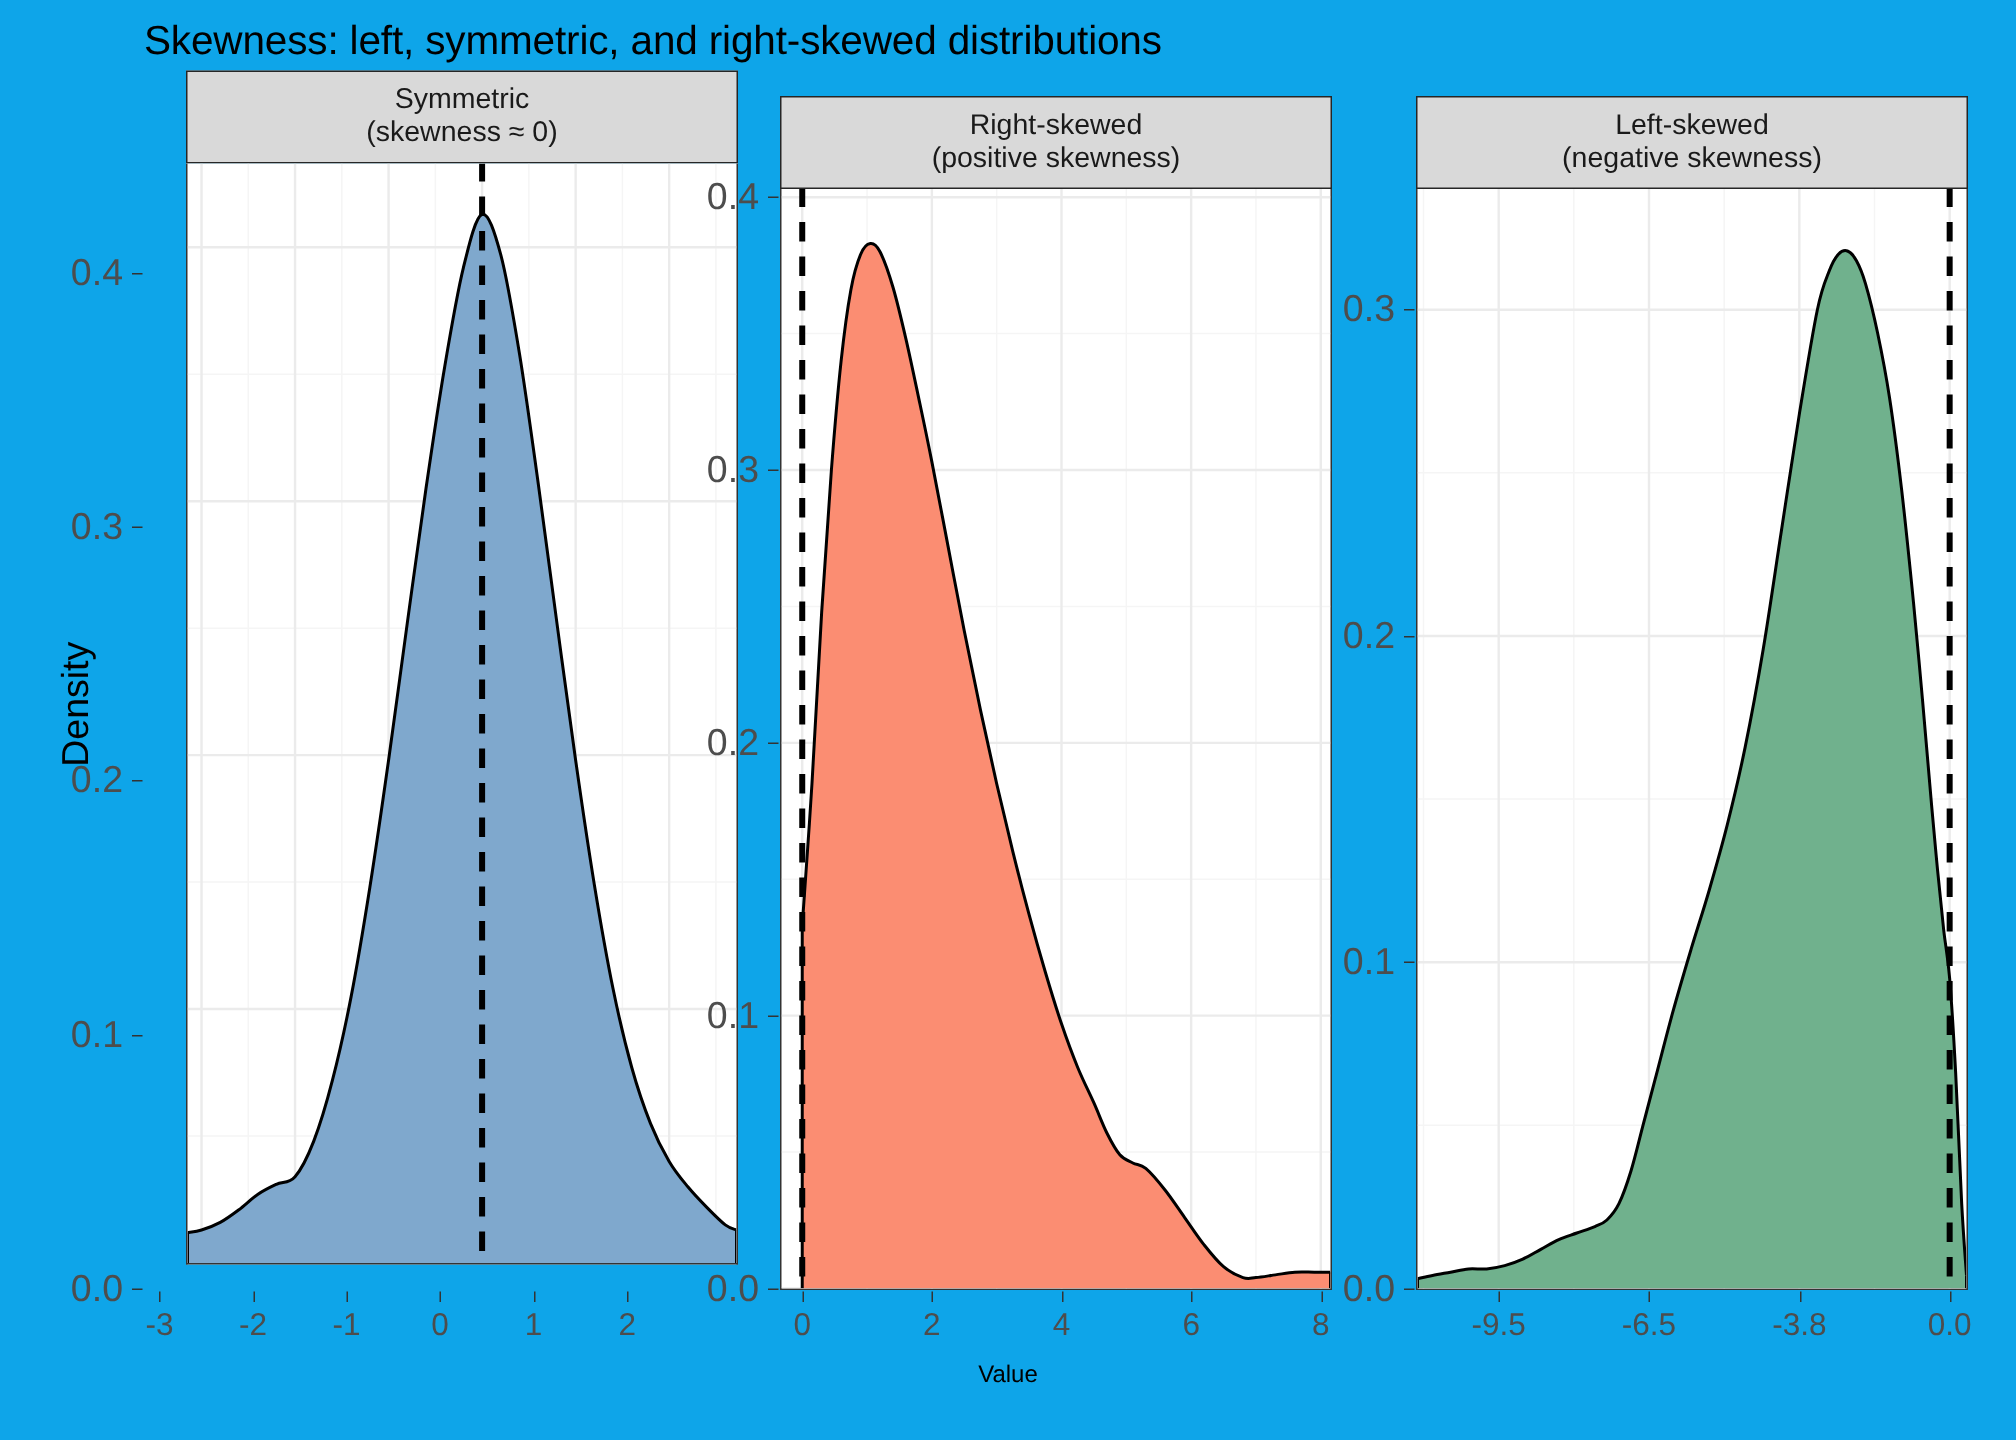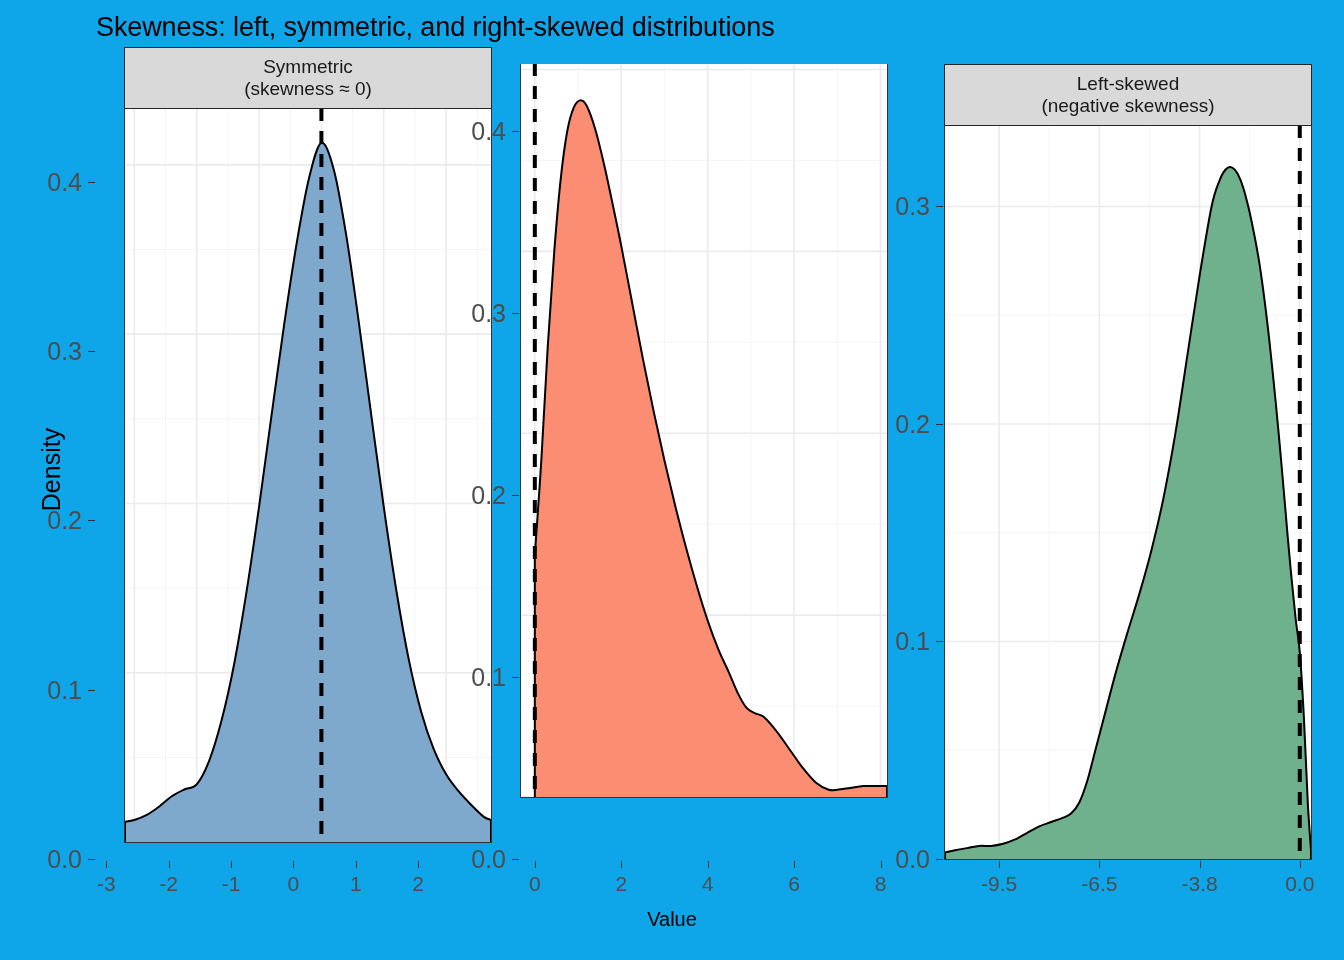--- a/index.html
+++ b/index.html
@@ -43,21 +43,21 @@
     color: #000000;
     transform: rotate(-90deg);
     transform-origin: center center;
   }
   #x-axis-title {
     position: absolute;
     left: 0px;
     top: 908px;
     width: 1344px;
     text-align: center;
-    font-size: 20px;
+    font-size: 16px;
     color: #000000;
   }
 
   
   .facet {
     position: absolute;
     top: 64px;
   }
   .strip {
     position: relative;
@@ -157,20 +157,24 @@
           <path d="M 0.00 712.69 C 1.56 712.40, 5.72 712.12, 9.35 710.99 C 12.99 709.86, 17.67 708.17, 21.82 705.91 C 25.98 703.66, 30.14 700.55, 34.29 697.45 C 38.45 694.35, 42.61 690.11, 46.76 687.29 C 50.92 684.47, 55.08 682.50, 59.23 680.52 C 63.39 678.55, 67.55 680.24, 71.70 675.44 C 75.86 670.65, 80.02 662.46, 84.17 651.74 C 88.33 641.02, 92.49 627.20, 96.64 611.12 C 100.80 595.03, 104.96 576.69, 109.11 555.25 C 113.27 533.81, 117.43 508.70, 121.58 482.46 C 125.74 456.22, 129.90 427.16, 134.05 397.82 C 138.21 368.47, 142.37 336.59, 146.52 306.40 C 150.68 276.22, 154.84 245.18, 158.99 216.68 C 163.15 188.19, 167.31 159.97, 171.47 135.43 C 175.62 110.88, 179.78 86.33, 183.94 69.41 C 188.09 52.48, 192.25 35.27, 196.41 33.86 C 200.56 32.45, 204.72 45.42, 208.88 60.94 C 213.03 76.46, 217.19 101.57, 221.35 126.96 C 225.50 152.36, 229.66 183.39, 233.82 213.30 C 237.97 243.20, 242.13 275.65, 246.29 306.40 C 250.44 337.16, 254.60 368.76, 258.76 397.82 C 262.91 426.88, 267.07 455.37, 271.23 480.77 C 275.38 506.16, 279.54 529.86, 283.70 550.17 C 287.85 570.49, 292.01 587.70, 296.17 602.65 C 300.32 617.60, 304.48 629.45, 308.64 639.89 C 312.79 650.33, 316.95 658.23, 321.11 665.29 C 325.26 672.34, 329.42 677.14, 333.58 682.21 C 337.73 687.29, 341.89 691.53, 346.05 695.76 C 350.20 699.99, 355.19 705.07, 358.52 707.61 C 361.84 710.15, 364.75 710.43, 366.00 710.99 L 366.00 733.00 L 0.00 733.00 Z" fill="#7fa8cd" stroke="none"></path>
           <path d="M 0.00 712.69 C 1.56 712.40, 5.72 712.12, 9.35 710.99 C 12.99 709.86, 17.67 708.17, 21.82 705.91 C 25.98 703.66, 30.14 700.55, 34.29 697.45 C 38.45 694.35, 42.61 690.11, 46.76 687.29 C 50.92 684.47, 55.08 682.50, 59.23 680.52 C 63.39 678.55, 67.55 680.24, 71.70 675.44 C 75.86 670.65, 80.02 662.46, 84.17 651.74 C 88.33 641.02, 92.49 627.20, 96.64 611.12 C 100.80 595.03, 104.96 576.69, 109.11 555.25 C 113.27 533.81, 117.43 508.70, 121.58 482.46 C 125.74 456.22, 129.90 427.16, 134.05 397.82 C 138.21 368.47, 142.37 336.59, 146.52 306.40 C 150.68 276.22, 154.84 245.18, 158.99 216.68 C 163.15 188.19, 167.31 159.97, 171.47 135.43 C 175.62 110.88, 179.78 86.33, 183.94 69.41 C 188.09 52.48, 192.25 35.27, 196.41 33.86 C 200.56 32.45, 204.72 45.42, 208.88 60.94 C 213.03 76.46, 217.19 101.57, 221.35 126.96 C 225.50 152.36, 229.66 183.39, 233.82 213.30 C 237.97 243.20, 242.13 275.65, 246.29 306.40 C 250.44 337.16, 254.60 368.76, 258.76 397.82 C 262.91 426.88, 267.07 455.37, 271.23 480.77 C 275.38 506.16, 279.54 529.86, 283.70 550.17 C 287.85 570.49, 292.01 587.70, 296.17 602.65 C 300.32 617.60, 304.48 629.45, 308.64 639.89 C 312.79 650.33, 316.95 658.23, 321.11 665.29 C 325.26 672.34, 329.42 677.14, 333.58 682.21 C 337.73 687.29, 341.89 691.53, 346.05 695.76 C 350.20 699.99, 355.19 705.07, 358.52 707.61 C 361.84 710.15, 364.75 710.43, 366.00 710.99" fill="none" stroke="#000000" stroke-width="2" stroke-linejoin="round"></path>
           <line x1="0" x2="0" y1="712.6859122401847" y2="733" stroke="#000000" stroke-width="2"></line>
           <line x1="366" x2="366" y1="710.9930715935335" y2="733" stroke="#000000" stroke-width="2"></line>
           <line x1="196.40545144804088" x2="196.40545144804088" y1="-1" y2="733" stroke="#000000" stroke-width="4" stroke-dasharray="13 10"></line>
         </svg>
       </div>
   </div>
 
   <div class="facet" id="facet-1" style="left: 520px; top: 64px; width: 368px;">
+    <div class="strip" style="width: 368px;">
+      <div class="strip-line">Right-skewed</div>
+      <div class="strip-line">(positive skewness)</div>
+    </div>
     <div class="panel" id="panel-1" style="width: 368px; height: 734px;">
         <svg width="366" height="733" viewBox="0 0 366 733">
           <g>
             <line x1="57.03896103896104" x2="57.03896103896104" y1="0" y2="733" stroke="#f5f5f5" stroke-width="1"></line>
             <line x1="143.4616292798111" x2="143.4616292798111" y1="0" y2="733" stroke="#f5f5f5" stroke-width="1"></line>
             <line x1="229.88429752066116" x2="229.88429752066116" y1="0" y2="733" stroke="#f5f5f5" stroke-width="1"></line>
             <line x1="316.3069657615112" x2="316.3069657615112" y1="0" y2="733" stroke="#f5f5f5" stroke-width="1"></line>
             <line x1="0" x2="366" y1="642.0570719602978" y2="642.0570719602978" stroke="#f5f5f5" stroke-width="1"></line>
             <line x1="0" x2="366" y1="460.17121588089327" y2="460.17121588089327" stroke="#f5f5f5" stroke-width="1"></line>
             <line x1="0" x2="366" y1="278.2853598014889" y2="278.2853598014889" stroke="#f5f5f5" stroke-width="1"></line>

